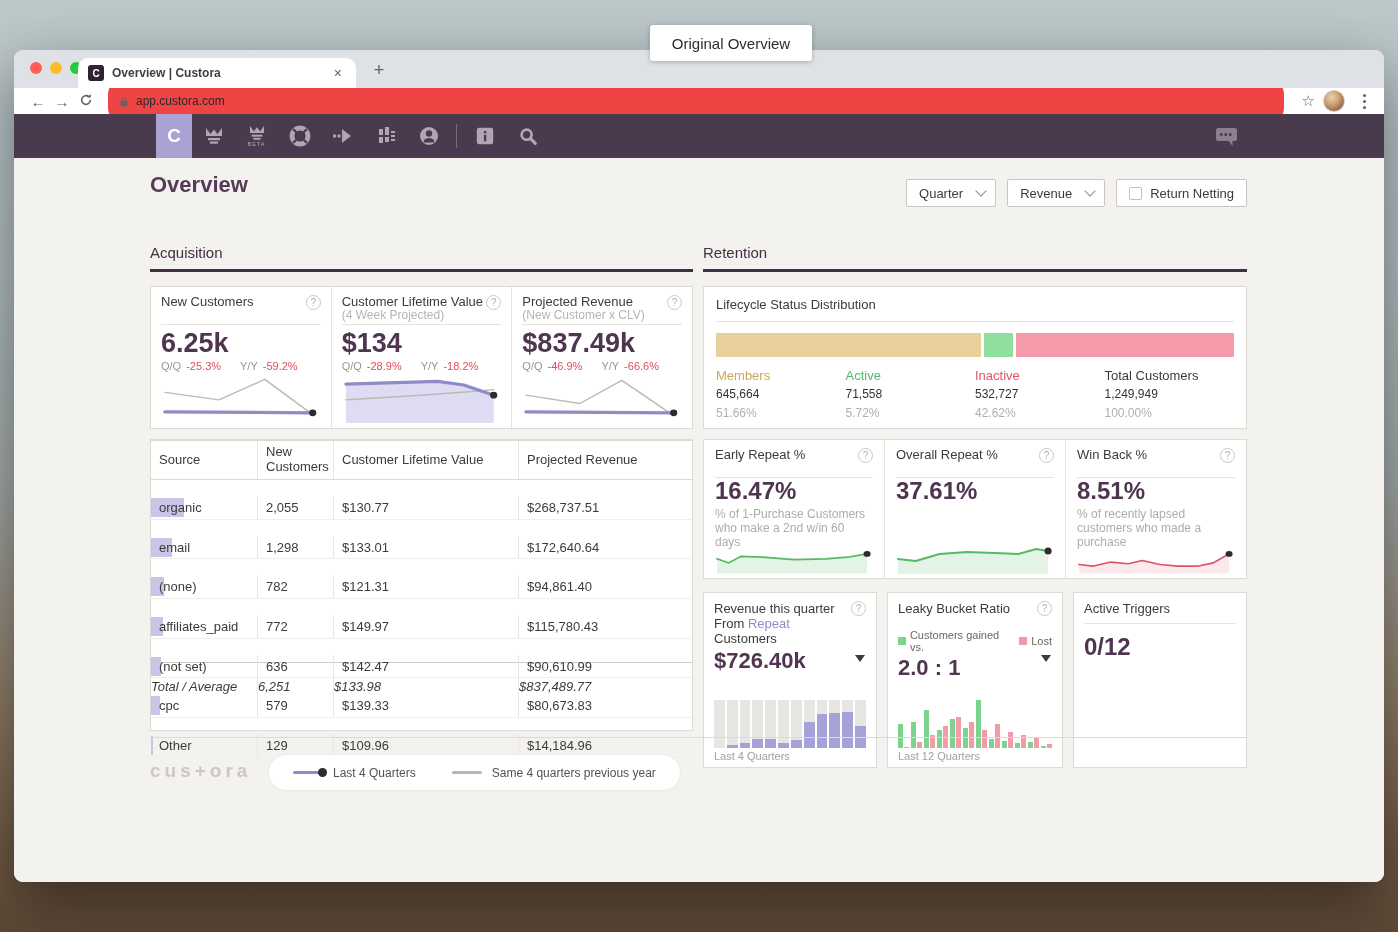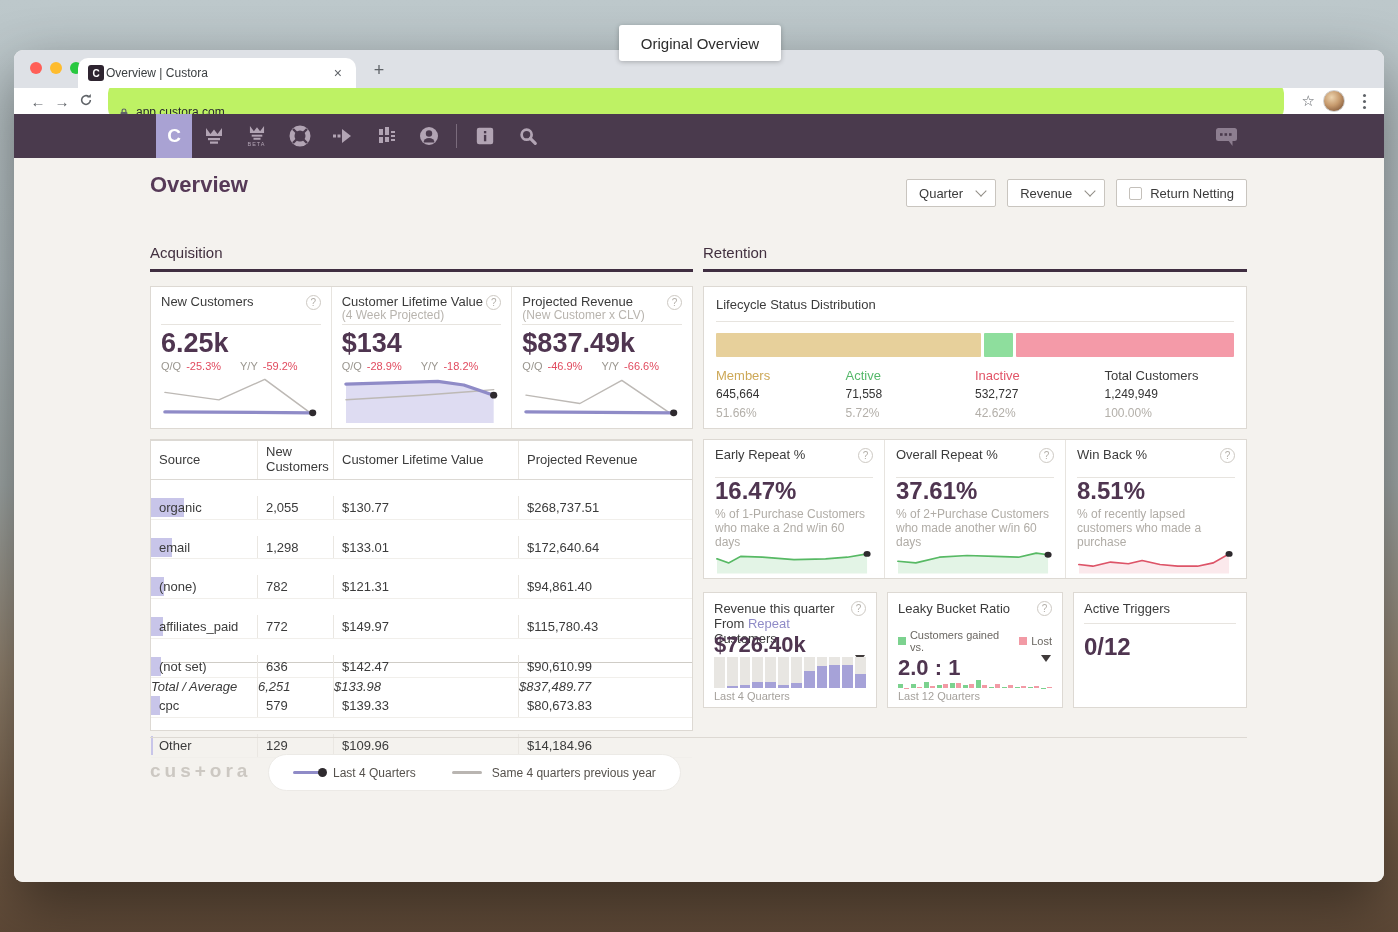--- a/index.html
+++ b/index.html
@@ -1,45 +1,45 @@
 <!DOCTYPE html>
 <html><head>
 <meta charset="utf-8">
 <style>
   * { margin:0; padding:0; box-sizing:border-box; }
   html,body { width:1398px; height:932px; overflow:hidden; font-family:"Liberation Sans", sans-serif; }
 
   
   .wallpaper { position:absolute; inset:0;
     background:linear-gradient(180deg,#bdc8cb 0%,#b2bdc0 30%,#a3abaa 52%,#93836f 72%,#77604a 88%,#5d4836 100%); }
-  .overlay-badge { position:absolute; left:619px; top:25px; width:162px; height:36px;
+  .overlay-badge { position:absolute; left:650px; top:25px; width:162px; height:36px;
     background:#fff; border-radius:3px; box-shadow:0 1px 5px rgba(0,0,0,.25);
     display:flex; align-items:center; justify-content:center;
     font-size:15px; color:#2d2d2d; z-index:50; }
 
   
   .window { position:absolute; left:14px; top:50px; width:1370px; height:832px;
     border-radius:9px; overflow:hidden; box-shadow:0 22px 60px rgba(0,0,0,.45); background:#f4f2ee; }
 
   .tabstrip { height:38px; background:#dee1e6; position:relative; }
   .traffic { position:absolute; left:16px; top:12px; display:flex; gap:8px; }
   .traffic span { width:12px; height:12px; border-radius:50%; }
   .tl-red{background:#ff5f57}.tl-yellow{background:#febc2e}.tl-green{background:#28c840}
   .tab { position:absolute; left:64px; top:8px; width:278px; height:30px; background:#fff;
     border-radius:10px 10px 0 0; display:flex; align-items:center; padding:0 10px; }
   .favicon { width:16px; height:16px; border-radius:3px; background:#2e2430; color:#fff;
     font-size:10px; font-weight:bold; display:flex; align-items:center; justify-content:center; }
-  .tab-title { font-size:12px; color:#3c4043; margin-left:2px; flex:1; white-space:nowrap; overflow:hidden; }
+  .tab-title { font-size:12px; color:#3c4043; margin-left:8px; flex:1; white-space:nowrap; overflow:hidden;font-weight:bold; }
   .tab-close { font-size:14px; color:#5f6368; padding:0 4px; cursor:default; }
   .newtab { position:absolute; left:352px; top:10px; font-size:18px; color:#5f6368; width:26px; text-align:center; }
 
   .addressbar { height:26px; background:#fff; display:flex; align-items:center; padding:0 12px; }
   .nav-btn { width:24px; text-align:center; font-size:15px; color:#5f6368; }
-  .urlfield { flex:1; height:36px; margin:0 10px; background:#bef264; border-radius:10px;
-    display:flex; align-items:flex-end; padding:0 10px; }
+  .urlfield { flex:1; height:36px; margin:0 10px; background:#ef4444; border-radius:10px;
+    display:flex; align-items:center; padding:0 10px; }
   .url-text { font-size:12px; color:#27292c; margin-left:6px; }
   .star { font-size:15px; color:#5f6368; margin:0 8px; }
   .avatar { width:22px; height:22px; border-radius:50%;
     background:radial-gradient(circle at 38% 32%,#ecd3ae 0%,#c69a6d 45%,#8d6342 80%,#6f4c31 100%);
     border:1px solid #d0d0d0; }
   .menu-dots { display:flex; flex-direction:column; gap:3px; margin-left:12px; padding:2px 6px; }
   .menu-dots i { width:3px; height:3px; border-radius:50%; background:#5f6368; }
 
   
   .appnav { height:44px; background:#4a3a4d; display:flex; align-items:center; padding:0 0 0 142px; position:relative; }
@@ -123,21 +123,21 @@
   .ls-total .ls-label { color:#3b3b3b; }
 
   
   .rep-card { margin-top:10px; height:140px; display:flex; }
   .rep-cell { flex:1; padding:8px 11px 4px; display:flex; flex-direction:column; }
   .rep-cell + .rep-cell { border-left:1px solid #e7e4df; }
   .rep-value { font-size:24px; font-weight:bold; color:#4f3550; line-height:26px; margin-top:0; }
   .rep-desc { font-size:12px; color:#b0aca6; line-height:1.18; margin-top:3px; }
 
   
-  .bot-row { margin-top:13px; display:flex; gap:10px; height:116px; }
+  .bot-row { margin-top:13px; display:flex; gap:10px; height:176px; }
   .bot-card { flex:1; padding:8px 10px 5px; display:flex; flex-direction:column; position:relative; }
   .bc-title { font-size:13px; color:#3b3b3b; line-height:15px; }
   .rpt-word { color:#8f8bc7; }
   .bc-value { font-size:22px; font-weight:bold; color:#4f3550; line-height:25px; margin-top:2px; }
   .dd-tri { position:absolute; right:11px; top:62px; width:0; height:0;
     border-left:5px solid transparent; border-right:5px solid transparent; border-top:7px solid #3f3a3a; }
   .legend-line { font-size:11px; color:#6b6762; margin-top:1px; display:flex; align-items:center; gap:4px; }
   .sq { width:8px; height:8px; display:inline-block; }
   .sq-g { background:#7cd28f; } .sq-r { background:#f29aa5; }
   .mini-bars { margin-top:auto; display:flex; align-items:flex-end; gap:2px; height:48px; }
@@ -512,21 +512,20 @@
               <circle cx="154" cy="6" r="3.6" fill="#2e2a2e"></circle>
             </svg>
         </div>
         <div class="rep-cell">
           <div class="m-head">
             <div class="m-title">Overall Repeat %</div>
             <span class="help"></span>
           </div>
           <hr class="mini-hr">
           <div class="rep-value">37.61%</div>
-          <div class="rep-desc">% of 2+Purchase Customers who made another w/in 60 days</div>
           <svg class="spark" height="30" viewBox="0 0 160 30" preserveAspectRatio="none">
               <polygon points="2,15 20,17 44,10 72,8 100,9 124,10 142,5 154,7 154,30 2,30" fill="#e3f4e6"></polygon>
               <polyline points="2,15 20,17 44,10 72,8 100,9 124,10 142,5 154,7" fill="none" stroke="#57b964" stroke-width="2" stroke-linejoin="round" stroke-linecap="round"></polyline>
               <circle cx="154" cy="7" r="3.6" fill="#2e2a2e"></circle>
             </svg>
         </div>
         <div class="rep-cell">
           <div class="m-head">
             <div class="m-title">Win Back %</div>
             <span class="help"></span>

